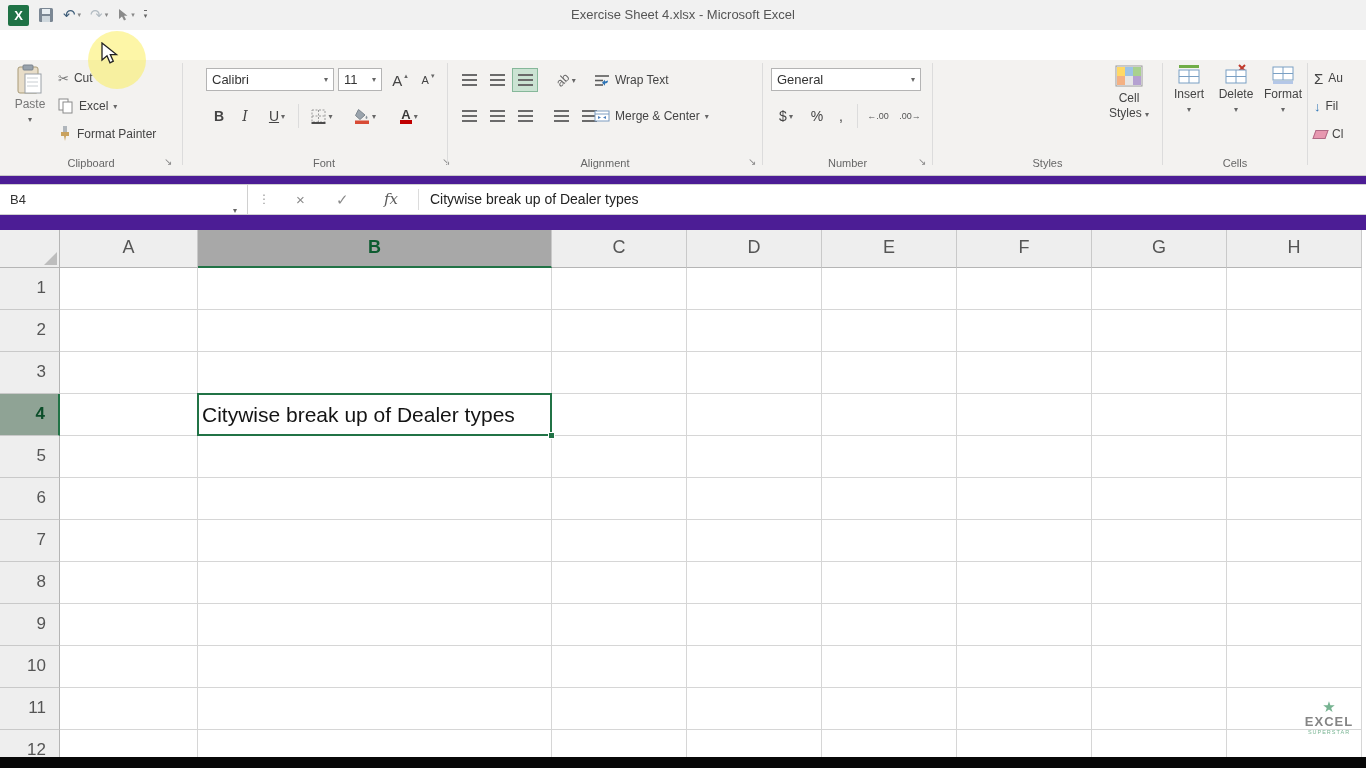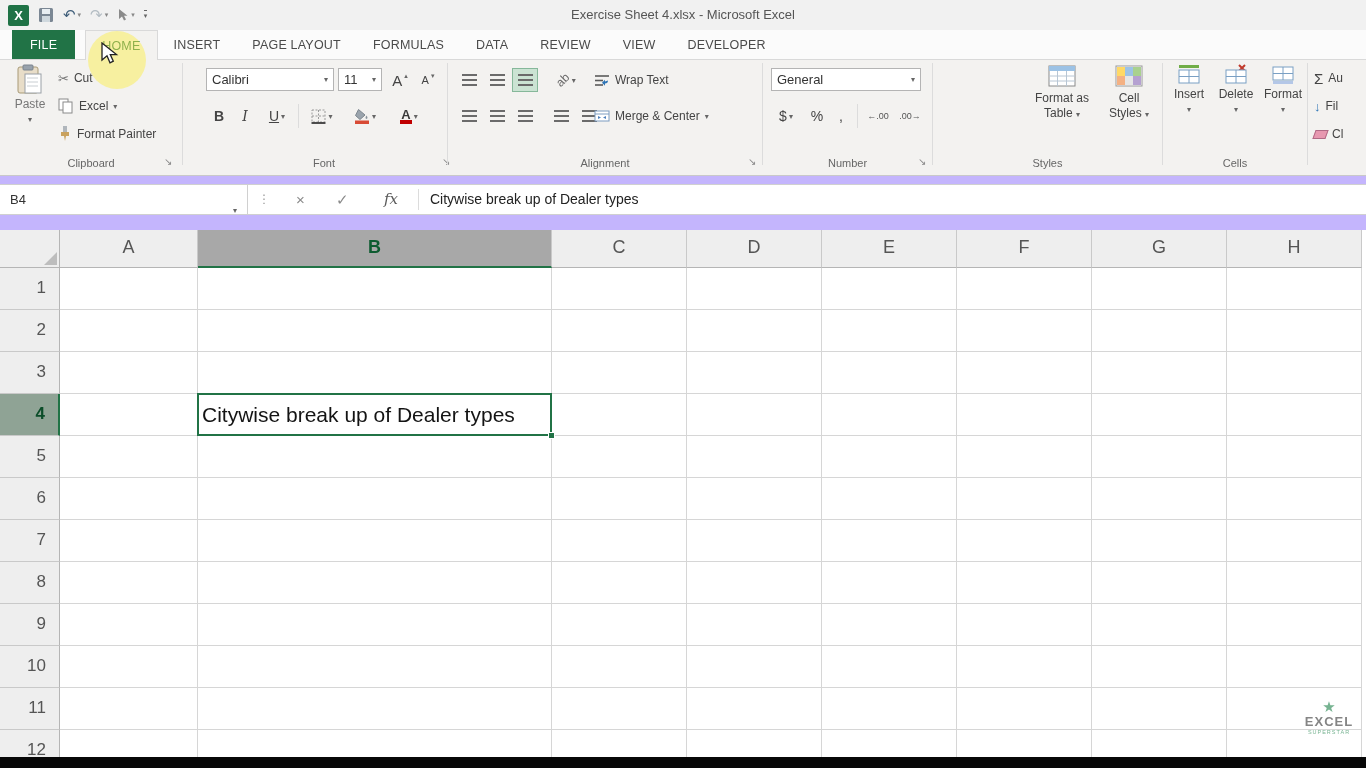--- a/index.html
+++ b/index.html
@@ -37,21 +37,21 @@
 .ic-lines{width:15px;height:12px;background:repeating-linear-gradient(#6b6b6b 0 2px,transparent 2px 5px)}
 .active-tool{background:#cbe3d3;border:1px solid #86b89a}
 .ab-rot{display:inline-block;transform:rotate(-45deg);font-size:12px;color:#666}
 .fc-a{font-size:13px;font-weight:bold;color:#3a3a3a;border-bottom:4px solid #c00000;line-height:11px;padding:0 1px}
 .fa-big{font-size:15px}.fa-small{font-size:11px}
 .fa-sup{font-size:7px;color:#666;margin-top:-8px}
 .decbtn{font-size:9px;color:#555;letter-spacing:0}
 .eraser{width:13px;height:9px;background:#e798b0;border:1px solid #b06a85;transform:skewX(-20deg);display:inline-block}
 .pastelbl{color:#777}
 
-.fzone{position:absolute;top:176px;left:0;width:100%;height:54px;background:#c4b5fd}
+.fzone{position:absolute;top:176px;left:0;width:100%;height:54px;background:#4c1d95}
 .fstrip{position:absolute;top:8px;left:0;width:100%;height:31px;background:#fff;border-top:1px solid #d0d0d0;border-bottom:1px solid #d0d0d0}
 .namebox{position:absolute;left:0;top:0;width:248px;height:100%;border-right:1px solid #d0d0d0;font-size:13px;color:#333;line-height:29px;padding-left:10px}
 .namebox .dd{position:absolute;right:10px;top:11px}
 .fdots{position:absolute;left:258px;top:0;line-height:29px;color:#9a9a9a;font-size:12px}
 .fbtn{position:absolute;top:0;line-height:29px;color:#8a8a8a;font-size:15px}
 .fx-fx{font-family:"DejaVu Serif",serif;font-style:italic;color:#5a5a5a}
 .fsep{position:absolute;left:418px;top:4px;width:1px;height:21px;background:#dcdcdc}
 .fcontent{position:absolute;left:430px;top:0;line-height:29px;font-size:14px;color:#222;white-space:nowrap}
 
 .sheet{position:absolute;top:230px;left:0;width:1366px;height:538px;background:#fff;overflow:hidden}
@@ -103,31 +103,20 @@
       <span class="qicon">
         <svg width="12" height="14">
             <path d="M2,1 L2,11 L5,8.5 L7,12.5 L9,11.5 L7,7.8 L10.5,7.8 Z" fill="#8a8a8a"></path>
           </svg>
         <span class="qdd">▾</span>
       </span>
       <span class="qcustom">▾</span>
     </div>
   </div>
 
-  <div class="tabrow">
-      <div class="tab tab-file">FILE</div>
-      <div class="tab tab-active">HOME</div>
-      <div class="tab">INSERT</div>
-      <div class="tab">PAGE LAYOUT</div>
-      <div class="tab">FORMULAS</div>
-      <div class="tab">DATA</div>
-      <div class="tab">REVIEW</div>
-      <div class="tab">VIEW</div>
-      <div class="tab">DEVELOPER</div>
-    </div>
 
   <div class="ribbon">
 
     <div class="g" style="left:0;width:182px">
       <div class="bigbtn" style="left:6px;width:48px">
         <svg width="26" height="30">
             <rect x="1" y="3" width="20" height="26" rx="2" fill="#e8ddc8" stroke="#a89a76"></rect>
             <rect x="6" y="1" width="10" height="5" rx="1" fill="#98a2ac" stroke="#7a848e"></rect>
             <rect x="8" y="10" width="16" height="19" fill="#fff" stroke="#9aa0a6"></rect>
             <line x1="10" y1="14" x2="21" y2="14" stroke="#c9ced2"></line>
@@ -277,32 +266,20 @@
       <div class="tbtn" style="left:68px;top:44px;width:20px">,</div>
       <div class="vsep2" style="left:94px"></div>
       <div class="tbtn decbtn" style="left:100px;top:44px;width:30px">←.00</div>
       <div class="tbtn decbtn" style="left:132px;top:44px;width:30px">.00→</div>
       <div class="glabel">Number</div>
       <span class="gl" style="left:155px">↘</span>
     </div>
     <div class="sep" style="left:932px"></div>
 
     <div class="g" style="left:933px;width:229px">
-      <div class="bigbtn" style="left:92px;width:74px">
-        <svg width="28" height="24">
-            <rect x="1" y="2" width="26" height="20" fill="#fff" stroke="#8a8a8a"></rect>
-            <rect x="1" y="2" width="26" height="5" fill="#9cc2e5"></rect>
-            <line x1="1" y1="12" x2="27" y2="12" stroke="#b8c6d4"></line>
-            <line x1="1" y1="17" x2="27" y2="17" stroke="#b8c6d4"></line>
-            <line x1="9.5" y1="7" x2="9.5" y2="22" stroke="#b8c6d4"></line>
-            <line x1="18.5" y1="7" x2="18.5" y2="22" stroke="#b8c6d4"></line>
-          </svg>
-        <span class="blabel">Format as</span>
-        <span><span>Table</span> <span class="dd">▾</span></span>
-      </div>
       <div class="bigbtn" style="left:168px;width:56px">
         <svg width="28" height="24">
             <rect x="1" y="2" width="26" height="20" fill="#fff" stroke="#999"></rect>
             <rect x="2" y="3" width="8" height="9" fill="#ffd966"></rect>
             <rect x="10" y="3" width="8" height="9" fill="#9dc3e6"></rect>
             <rect x="18" y="3" width="8" height="9" fill="#a9d18e"></rect>
             <rect x="2" y="12" width="8" height="9" fill="#f4b183"></rect>
             <rect x="10" y="12" width="8" height="9" fill="#e6e6e6"></rect>
             <rect x="18" y="12" width="8" height="9" fill="#b5a1d1"></rect>
           </svg>

